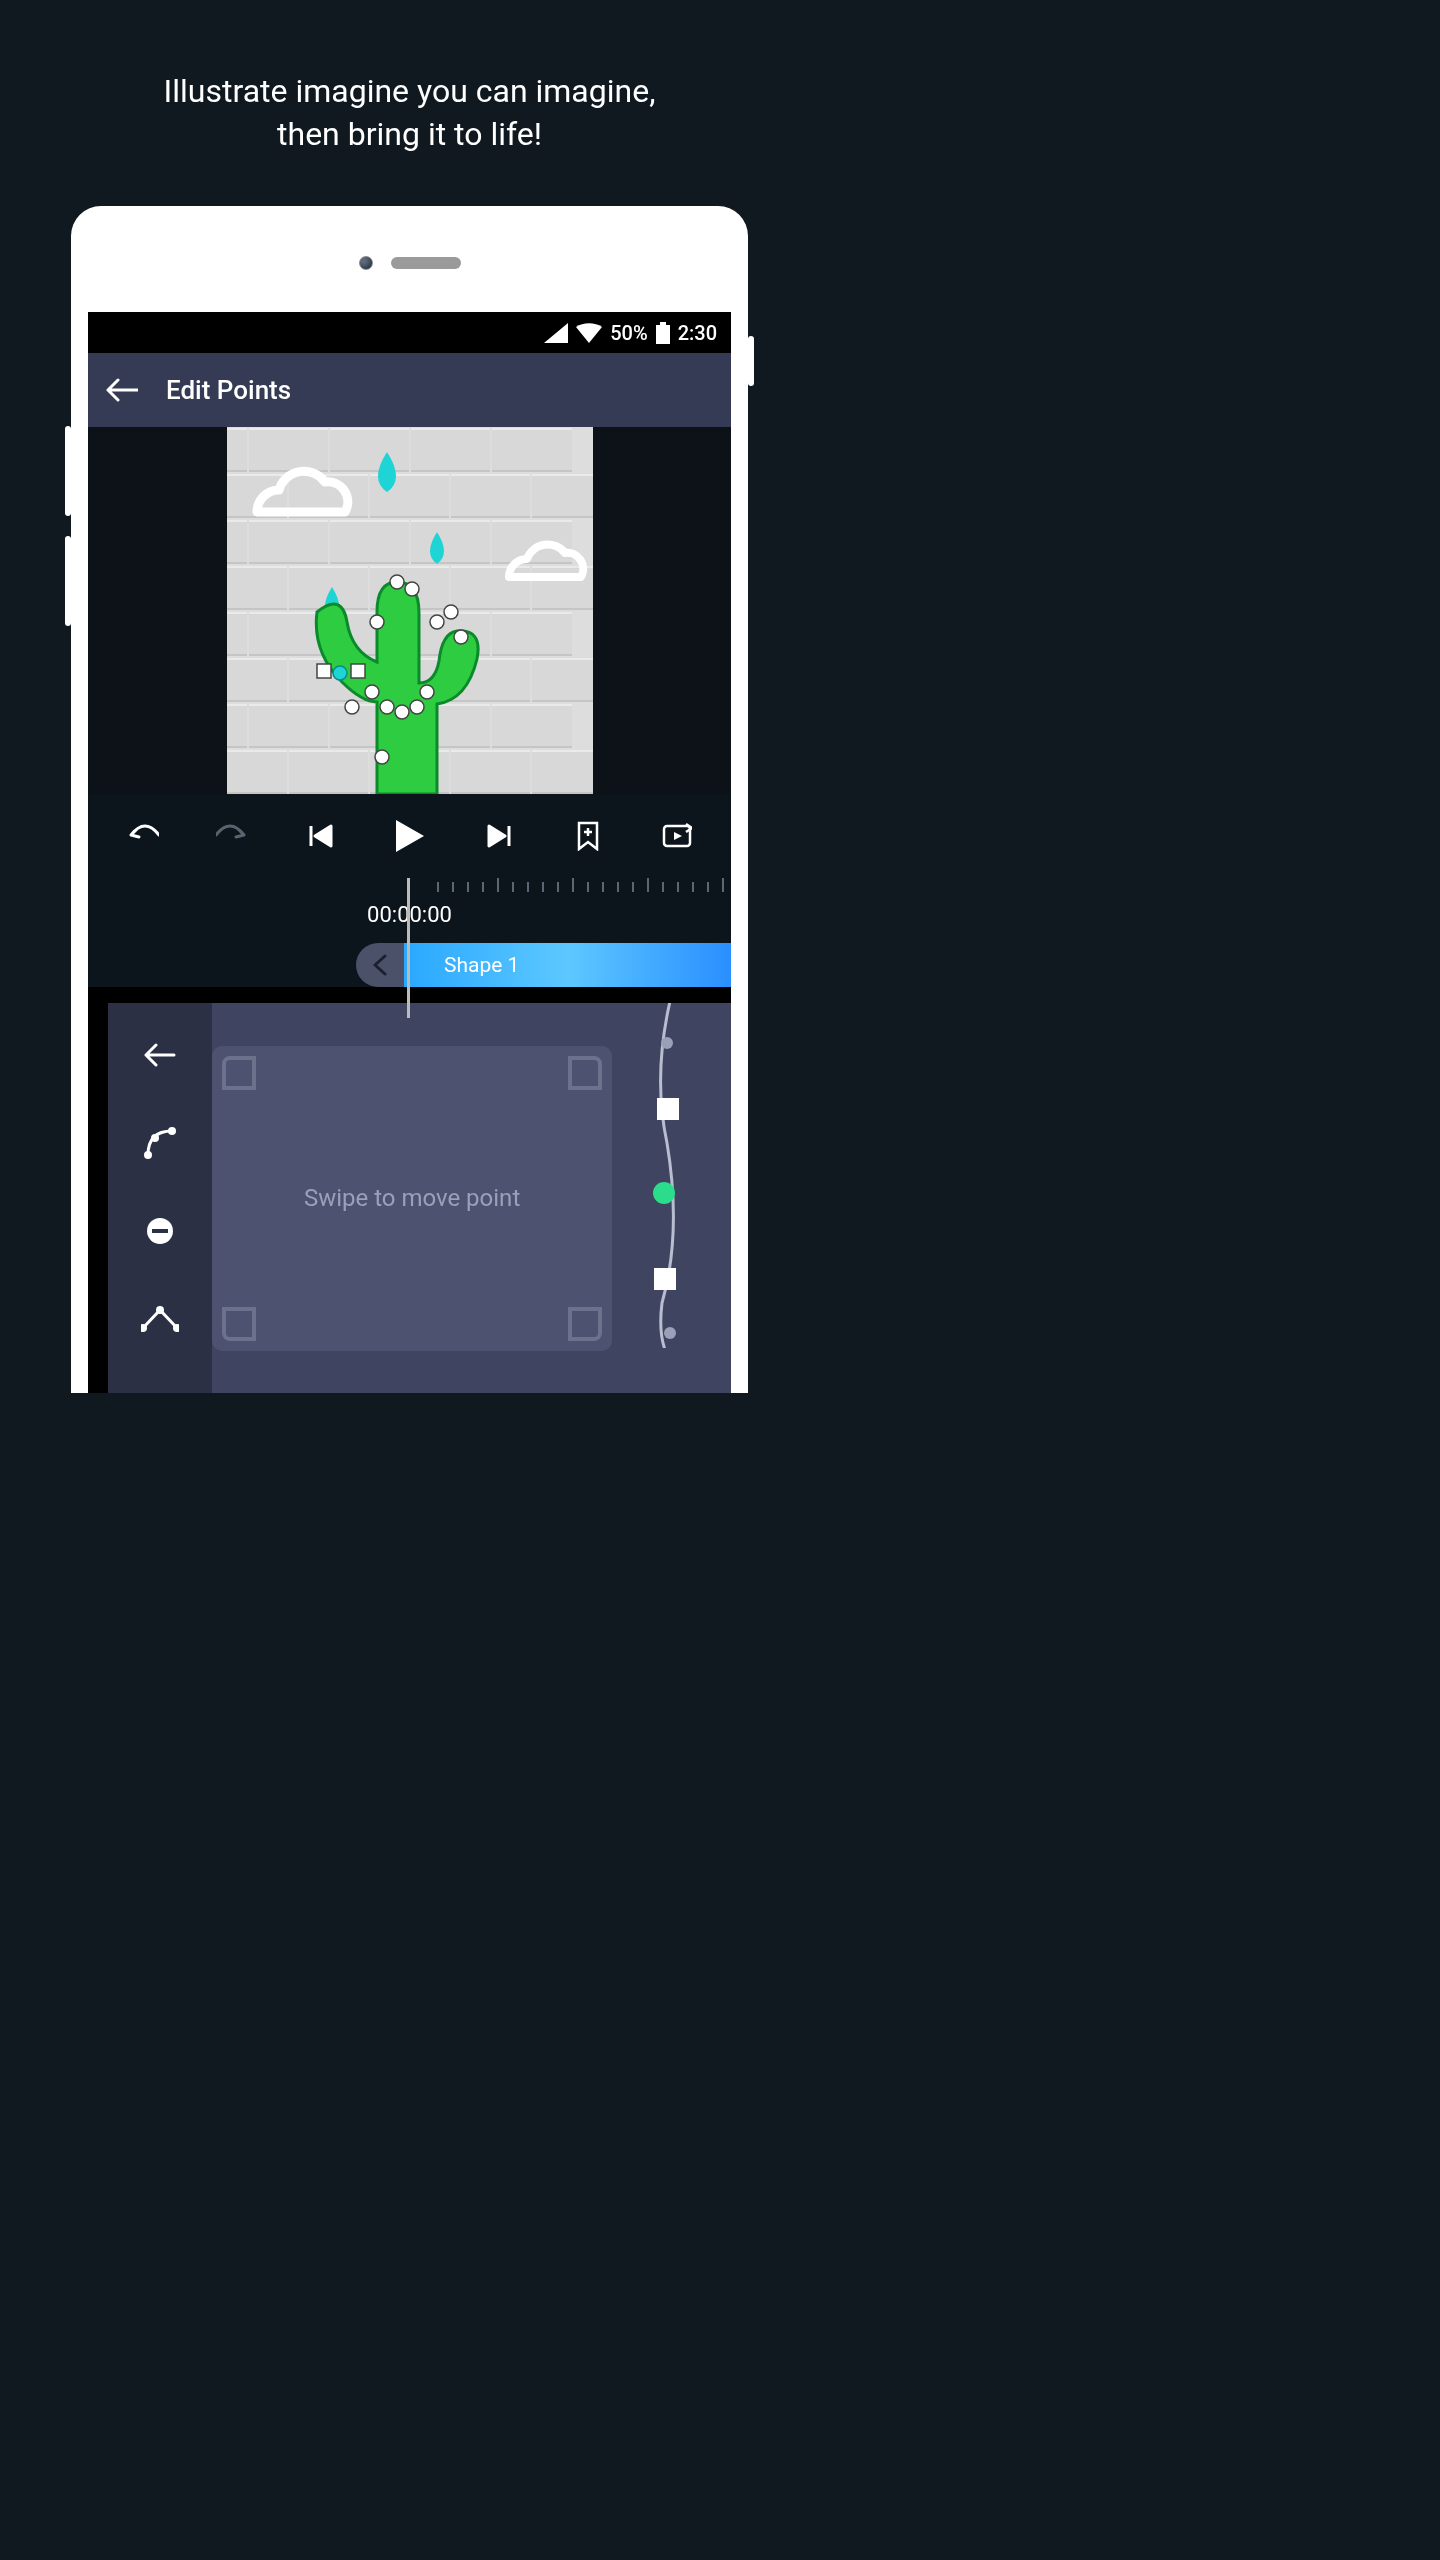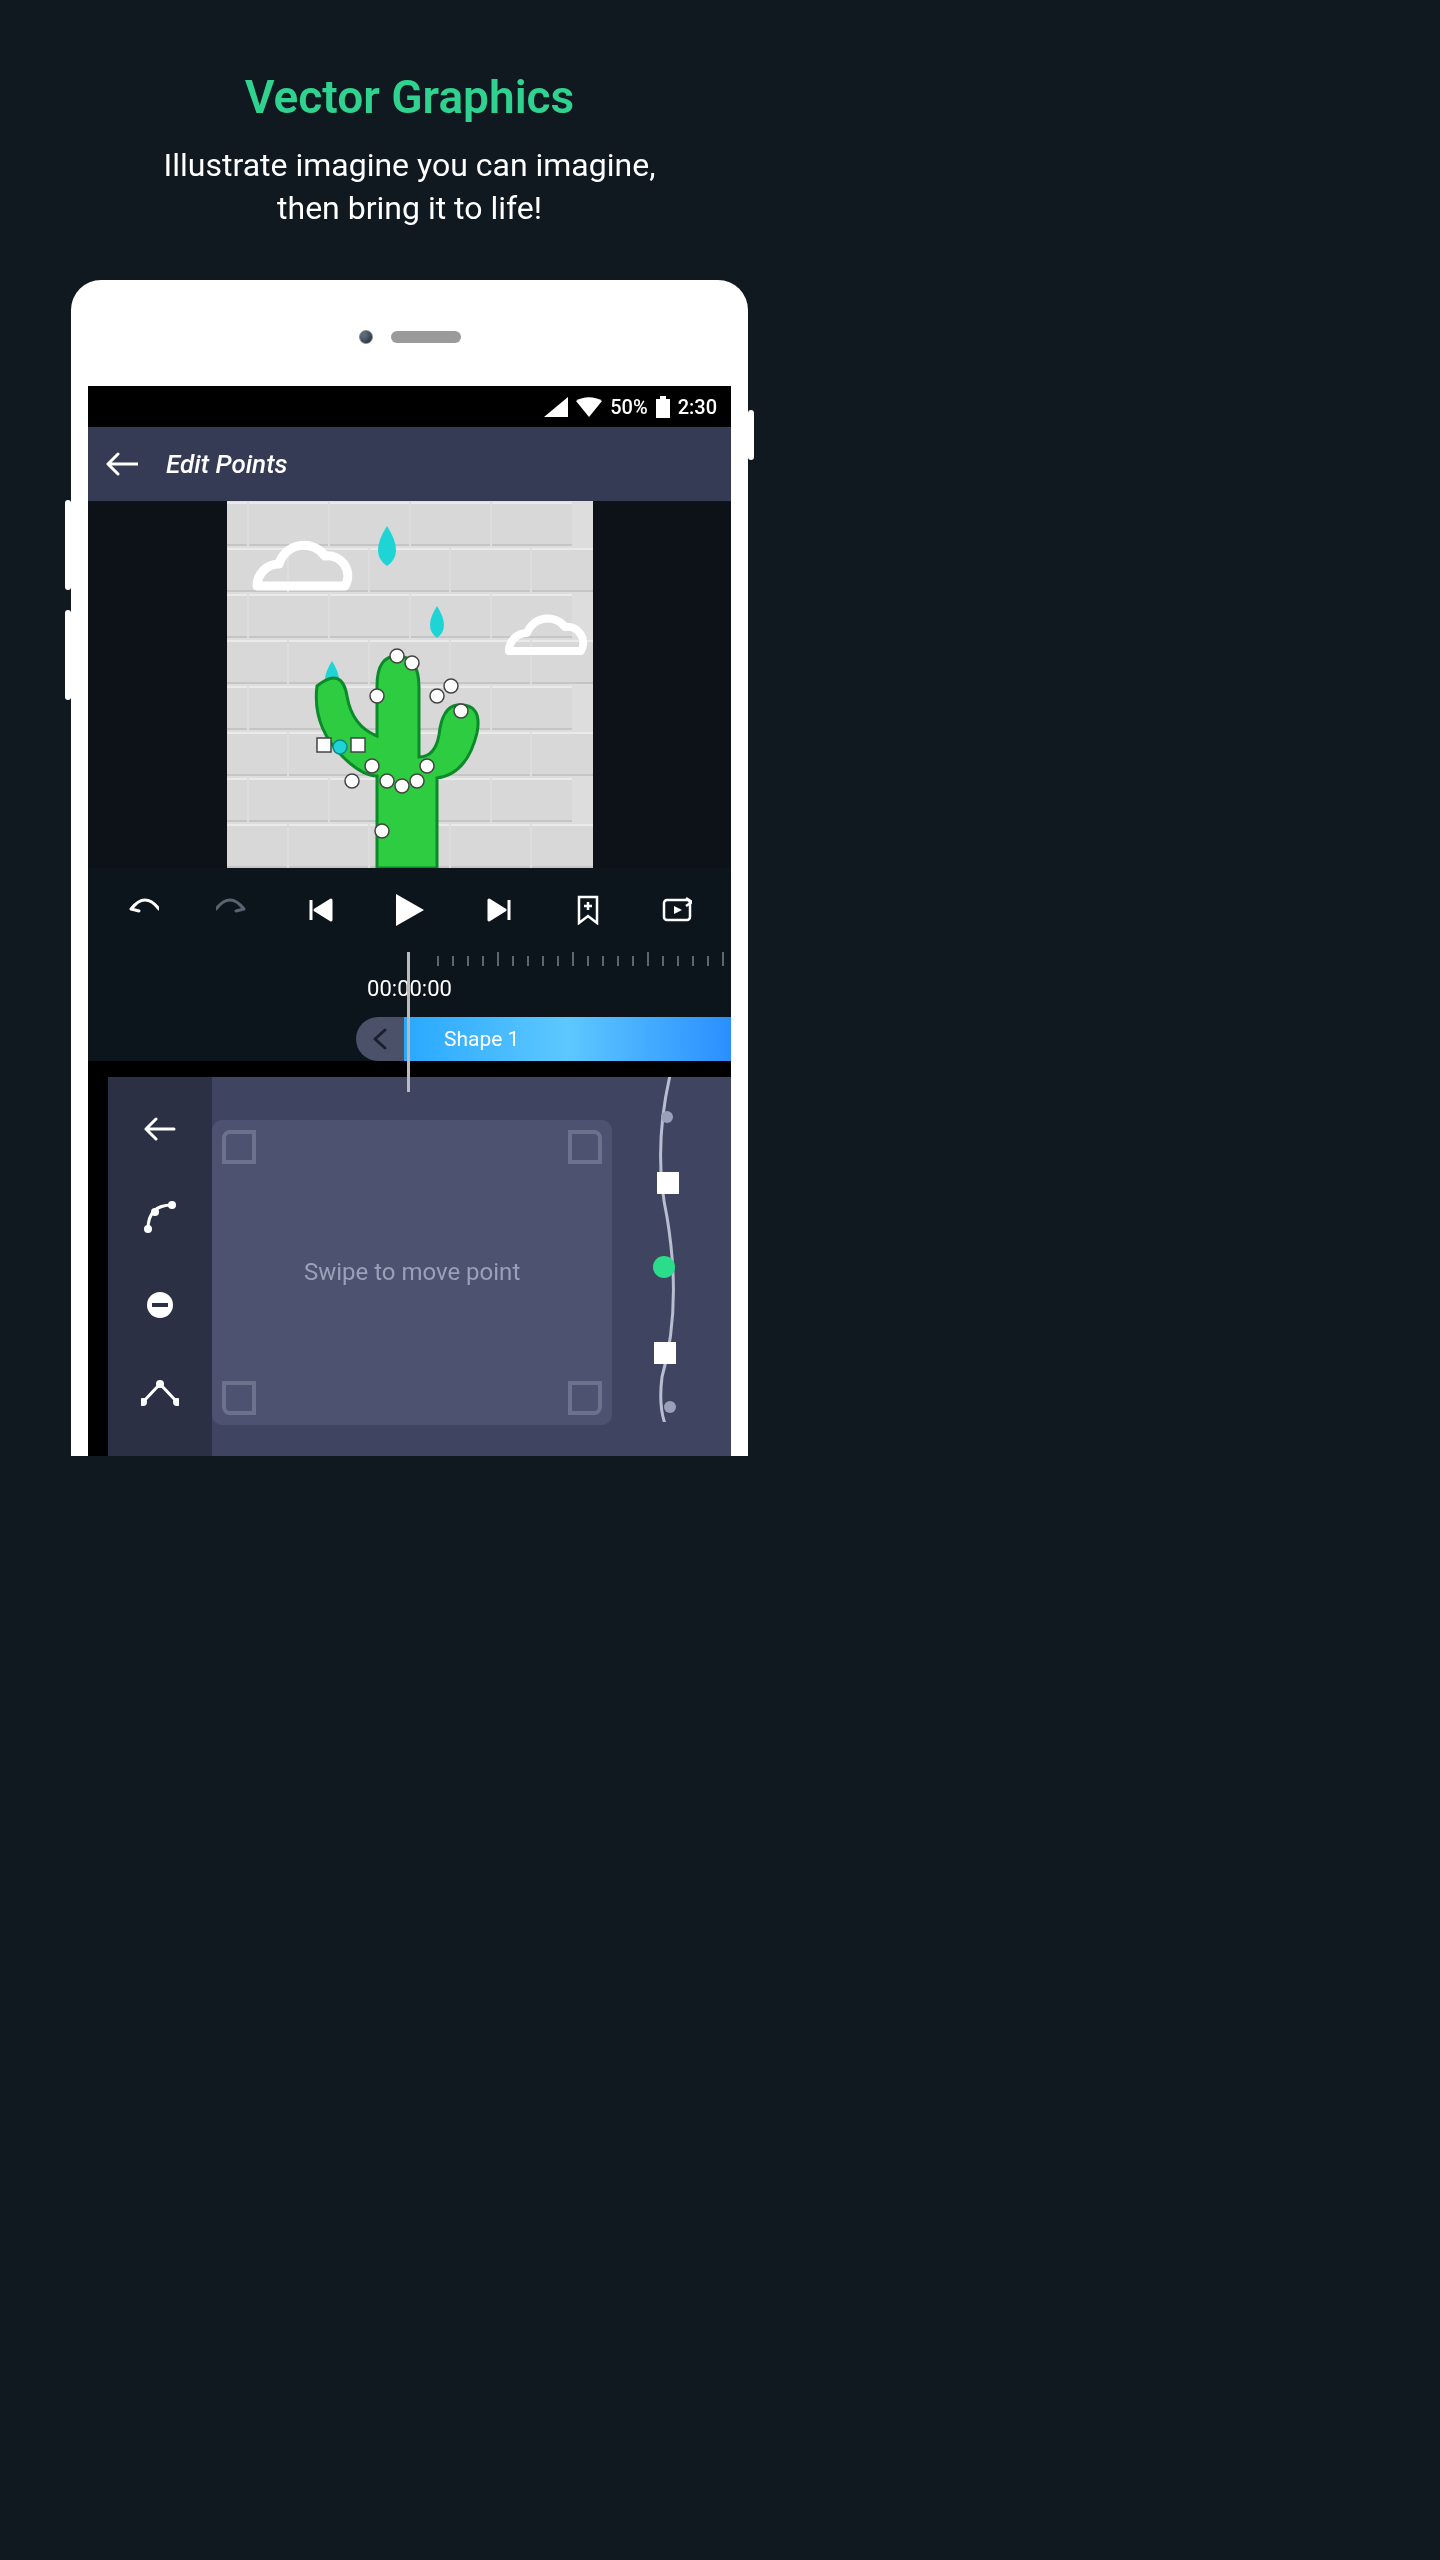--- a/index.html
+++ b/index.html
@@ -21,21 +21,21 @@
 
 .screen { background:#000; width:100%; }
 
 
 .status { height:41px; background:#000; color:#fff; display:flex; align-items:center; justify-content:flex-end; padding:0 14px; gap:8px; font-size:20px; font-weight:500; }
 .signal svg,.wifi svg,.batt svg { display:block; }
 
 
 .titlebar { height:74px; background:#363b55; display:flex; align-items:center; gap:28px; padding:0 18px; }
 .back-arrow svg { display:block; }
-.title { color:#fff; font-size:26px; font-weight:500;font-style:italic; }
+.title { color:#fff; font-size:26px; font-weight:500; }
 
 
 .canvas { height:367px; background:#0c1218; display:flex; justify-content:center; }
 .artboard { width:366px; height:367px; background:#ddd; position:relative; overflow:hidden; }
 .brick-row { position:absolute; left:-20px; right:-20px; height:46px; display:flex; }
 .brick { flex:1; margin:1px; background:#d8d8d8; box-shadow:inset 0 -2px 0 #c5c5c5,inset 0 2px 0 #eaeaea; }
 .brick-row:nth-child(odd){ transform:translateX(-40px); }
 
 
 .art-svg { position:absolute; inset:0; }
@@ -67,21 +67,20 @@
 .c-bl { bottom:10px; left:10px; border-right:none; border-top:none; border-bottom-left-radius:8px; }
 .c-br { bottom:10px; right:10px; border-left:none; border-top:none; border-bottom-right-radius:8px; }
 .trackpad .hint { color:#9aa0b8; font-size:24px; font-weight:400; }
 .curve-col { width:120px; position:relative; }
 .curve-col svg { position:absolute; inset:0; }
 </style>
 </head>
 <body>
 
 <div class="promo">
-  <h1>Vector Graphics</h1>
   <p>
     <span>Illustrate imagine you can imagine,</span><br>
     <span>then bring it to life!</span>
   </p>
 </div>
 
 <div class="tablet">
   <div class="side-btn sb1"></div>
   <div class="side-btn sb2"></div>
   <div class="side-btn sb3"></div>

